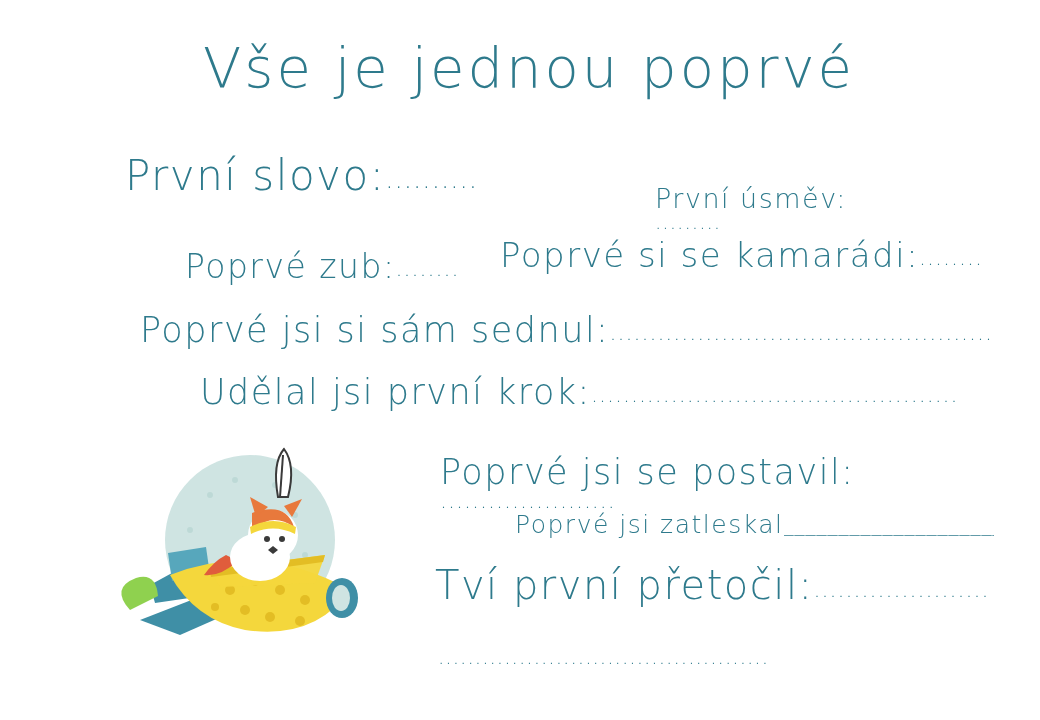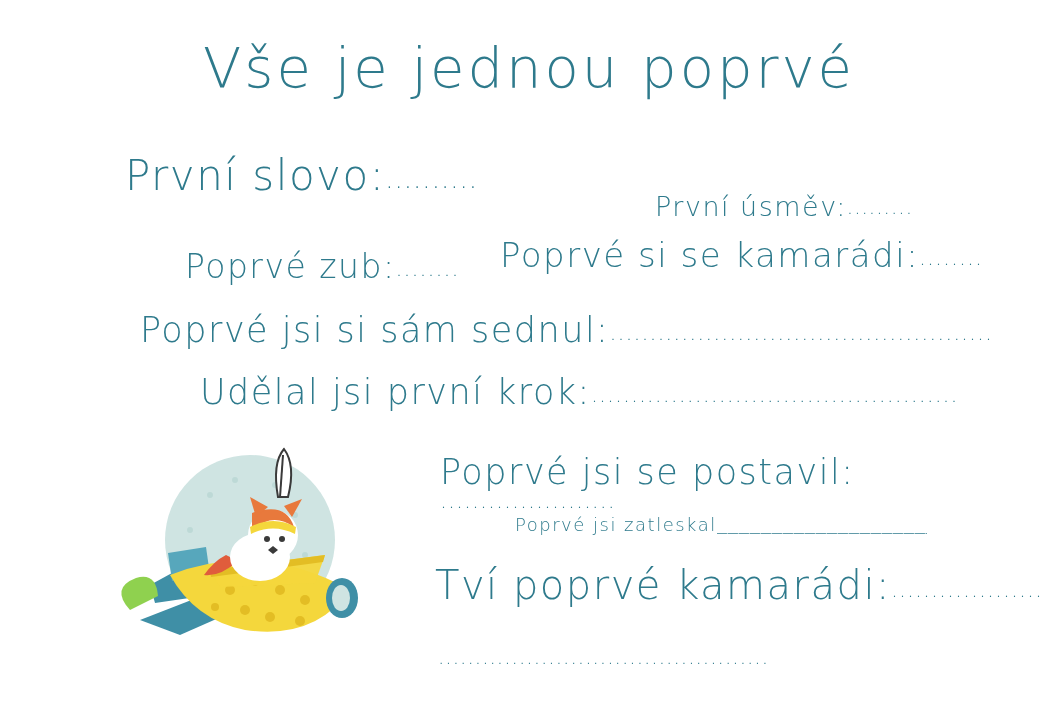--- a/index.html
+++ b/index.html
@@ -86,21 +86,21 @@
 
 <div class="page">
 
   <div class="title">Vše je jednou poprvé</div>
 
   <div class="entry" style="left:125px; top:155px;">
     <span class="text" style="font-size:42px;">První slovo:</span>
     <span class="dots" style="font-size:26px; width:95px;">................</span>
   </div>
 
-  <div class="entry" style="left:655px; top:193px;">
+  <div class="entry" style="left:655px; top:185px;flex-direction:column;">
     <span class="text" style="font-size:27px;">První úsměv:</span>
     <span class="dots" style="font-size:20px; width:68px;">.............</span>
   </div>
 
   <div class="entry" style="left:185px; top:250px;">
     <span class="text" style="font-size:33px;">Poprvé zub:</span>
     <span class="dots" style="font-size:22px; width:62px;">..........</span>
   </div>
 
   <div class="entry" style="left:500px; top:238px;">
@@ -117,26 +117,26 @@
     <span class="text" style="font-size:35px;">Poprvé jsi si sám sednul:</span>
     <span class="dots" style="font-size:22px; width:392px;">................................................</span>
   </div>
 
   <div class="entry" style="left:440px; top:455px;flex-direction:column;">
     <span class="text" style="font-size:35px;">Poprvé jsi se postavil:</span>
     <span class="dots" style="font-size:22px; width:172px;">........................</span>
   </div>
 
   <div class="entry" style="left:515px; top:512px;">
-    <span class="text" style="font-size:18px;">Poprvé jsi zatleskal</span>
+    <span class="text" style="font-size:25px;">Poprvé jsi zatleskal</span>
     <span class="dots" style="font-size:20px; width:210px;">________________________</span>
   </div>
 
   <div class="entry" style="left:435px; top:565px;">
-    <span class="text" style="font-size:40px;">Tví poprvé kamarádi:</span>
+    <span class="text" style="font-size:40px;">Tví první přetočil:</span>
     <span class="dots" style="font-size:22px; width:178px;">...........................</span>
   </div>
 
   <div class="dotline" style="left:438px; top:645px; font-size:20px; width:510px;">.............................................</div>
 
   <div class="illus">
     <svg viewBox="0 0 300 245" width="300" height="245" xmlns="http://www.w3.org/2000/svg">
 
       <circle cx="140" cy="105" r="85" fill="#cfe4e2"></circle>
 

